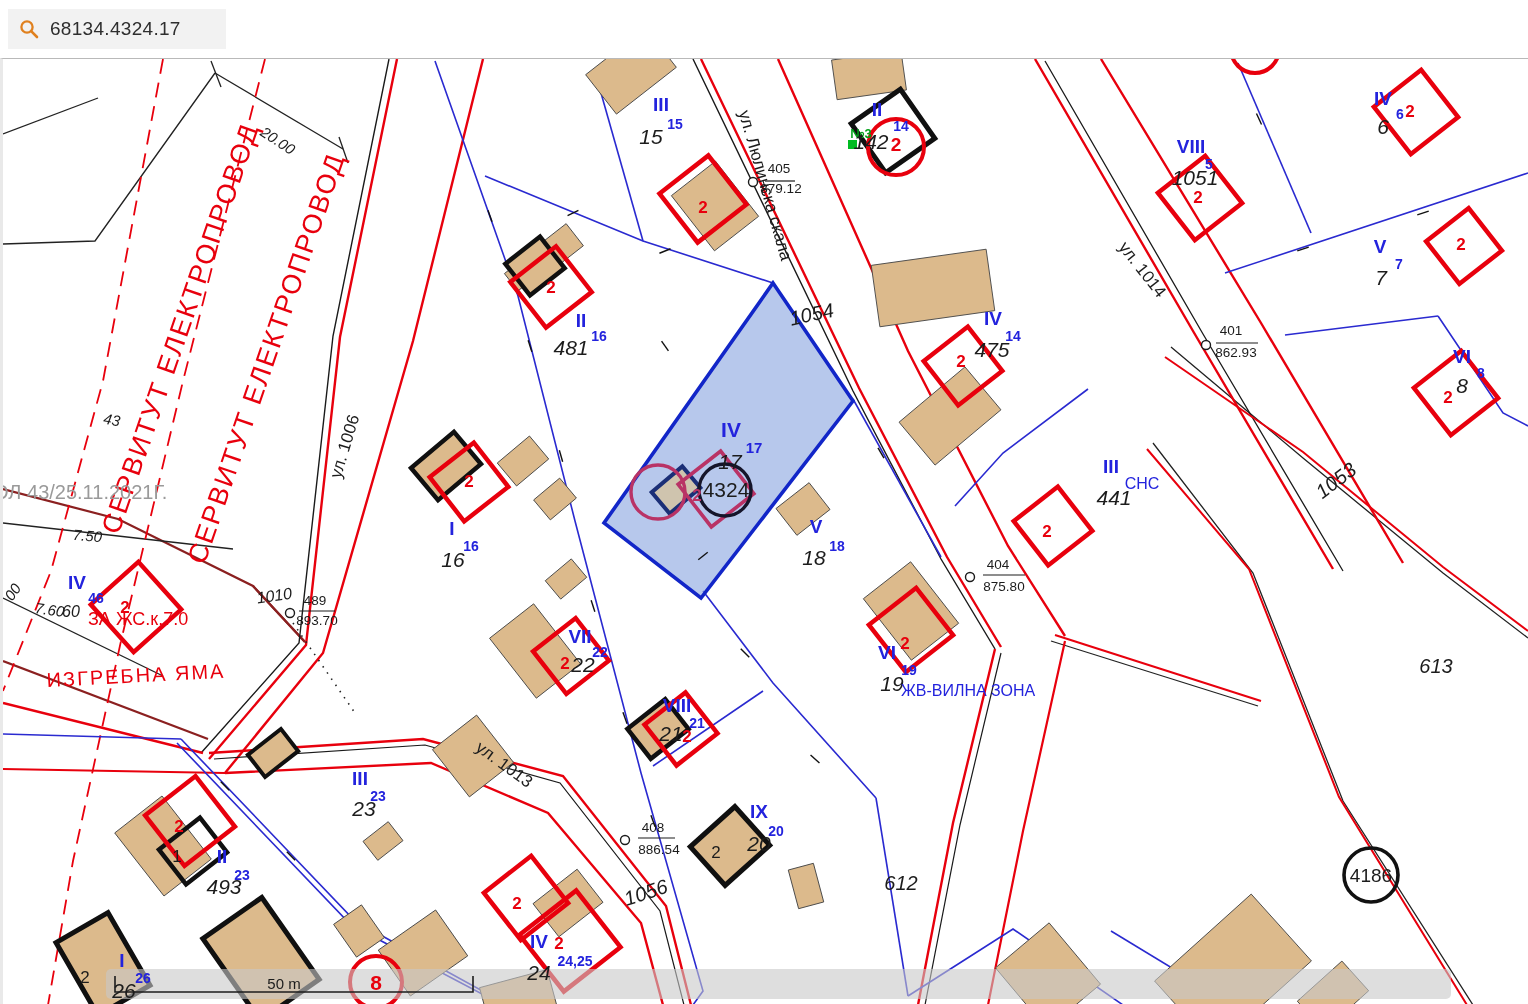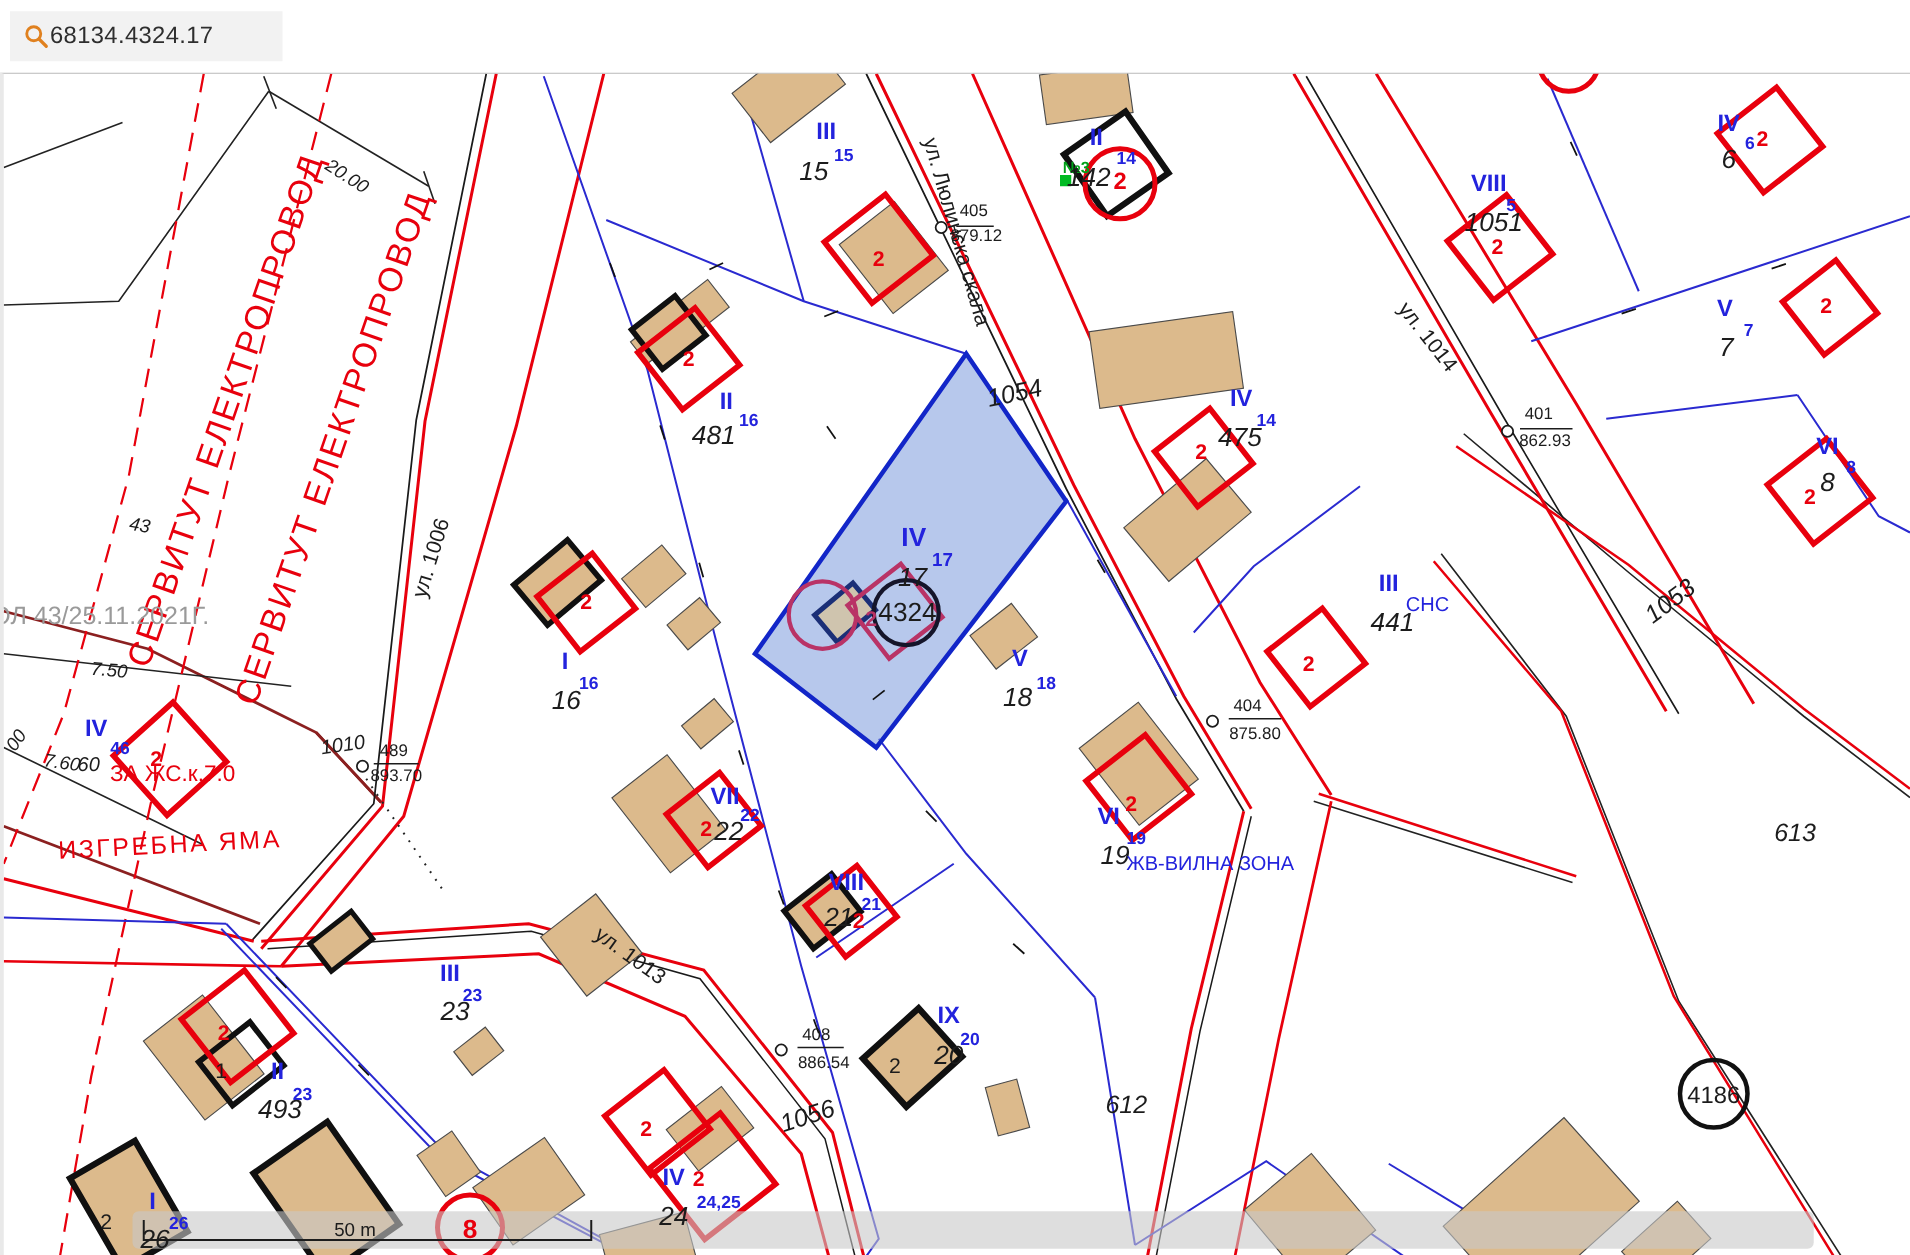--- a/index.html
+++ b/index.html
@@ -1,18 +1,18 @@
 <!DOCTYPE html>
 <html><head>
 <meta charset="utf-8">
 <style>
   html,body{margin:0;padding:0;background:#fff;}
   body{width:1528px;height:1004px;overflow:hidden;font-family:"Liberation Sans",sans-serif;position:relative;}
   .topbar{position:absolute;top:0;left:0;width:1528px;height:58px;background:#ffffff;z-index:5;}
-  .searchbox{position:absolute;top:9px;left:8px;width:218px;height:40px;background:#f2f2f2;display:flex;align-items:center;padding:0 10px;box-sizing:border-box;}
+  .searchbox{position:absolute;top:9px;left:8px;width:218px;height:40px;background:#f2f2f2;display:flex;align-items:center;gap:10px;padding:0 10px;box-sizing:border-box;}
   .searchbox .q{font-size:19px;color:#2e2e2e;letter-spacing:.3px;}
   .mapwrap{position:absolute;top:58px;left:0;width:1528px;height:946px;border-top:1px solid #b9b9b9;border-left:3px solid #e9e9e9;box-sizing:border-box;background:#fff;}
   svg text{font-family:"Liberation Sans",sans-serif;}
 </style>
 </head>
 <body>
 
 <div class="topbar">
   <div class="searchbox">
     <svg width="22" height="22" viewBox="0 0 22 22">

